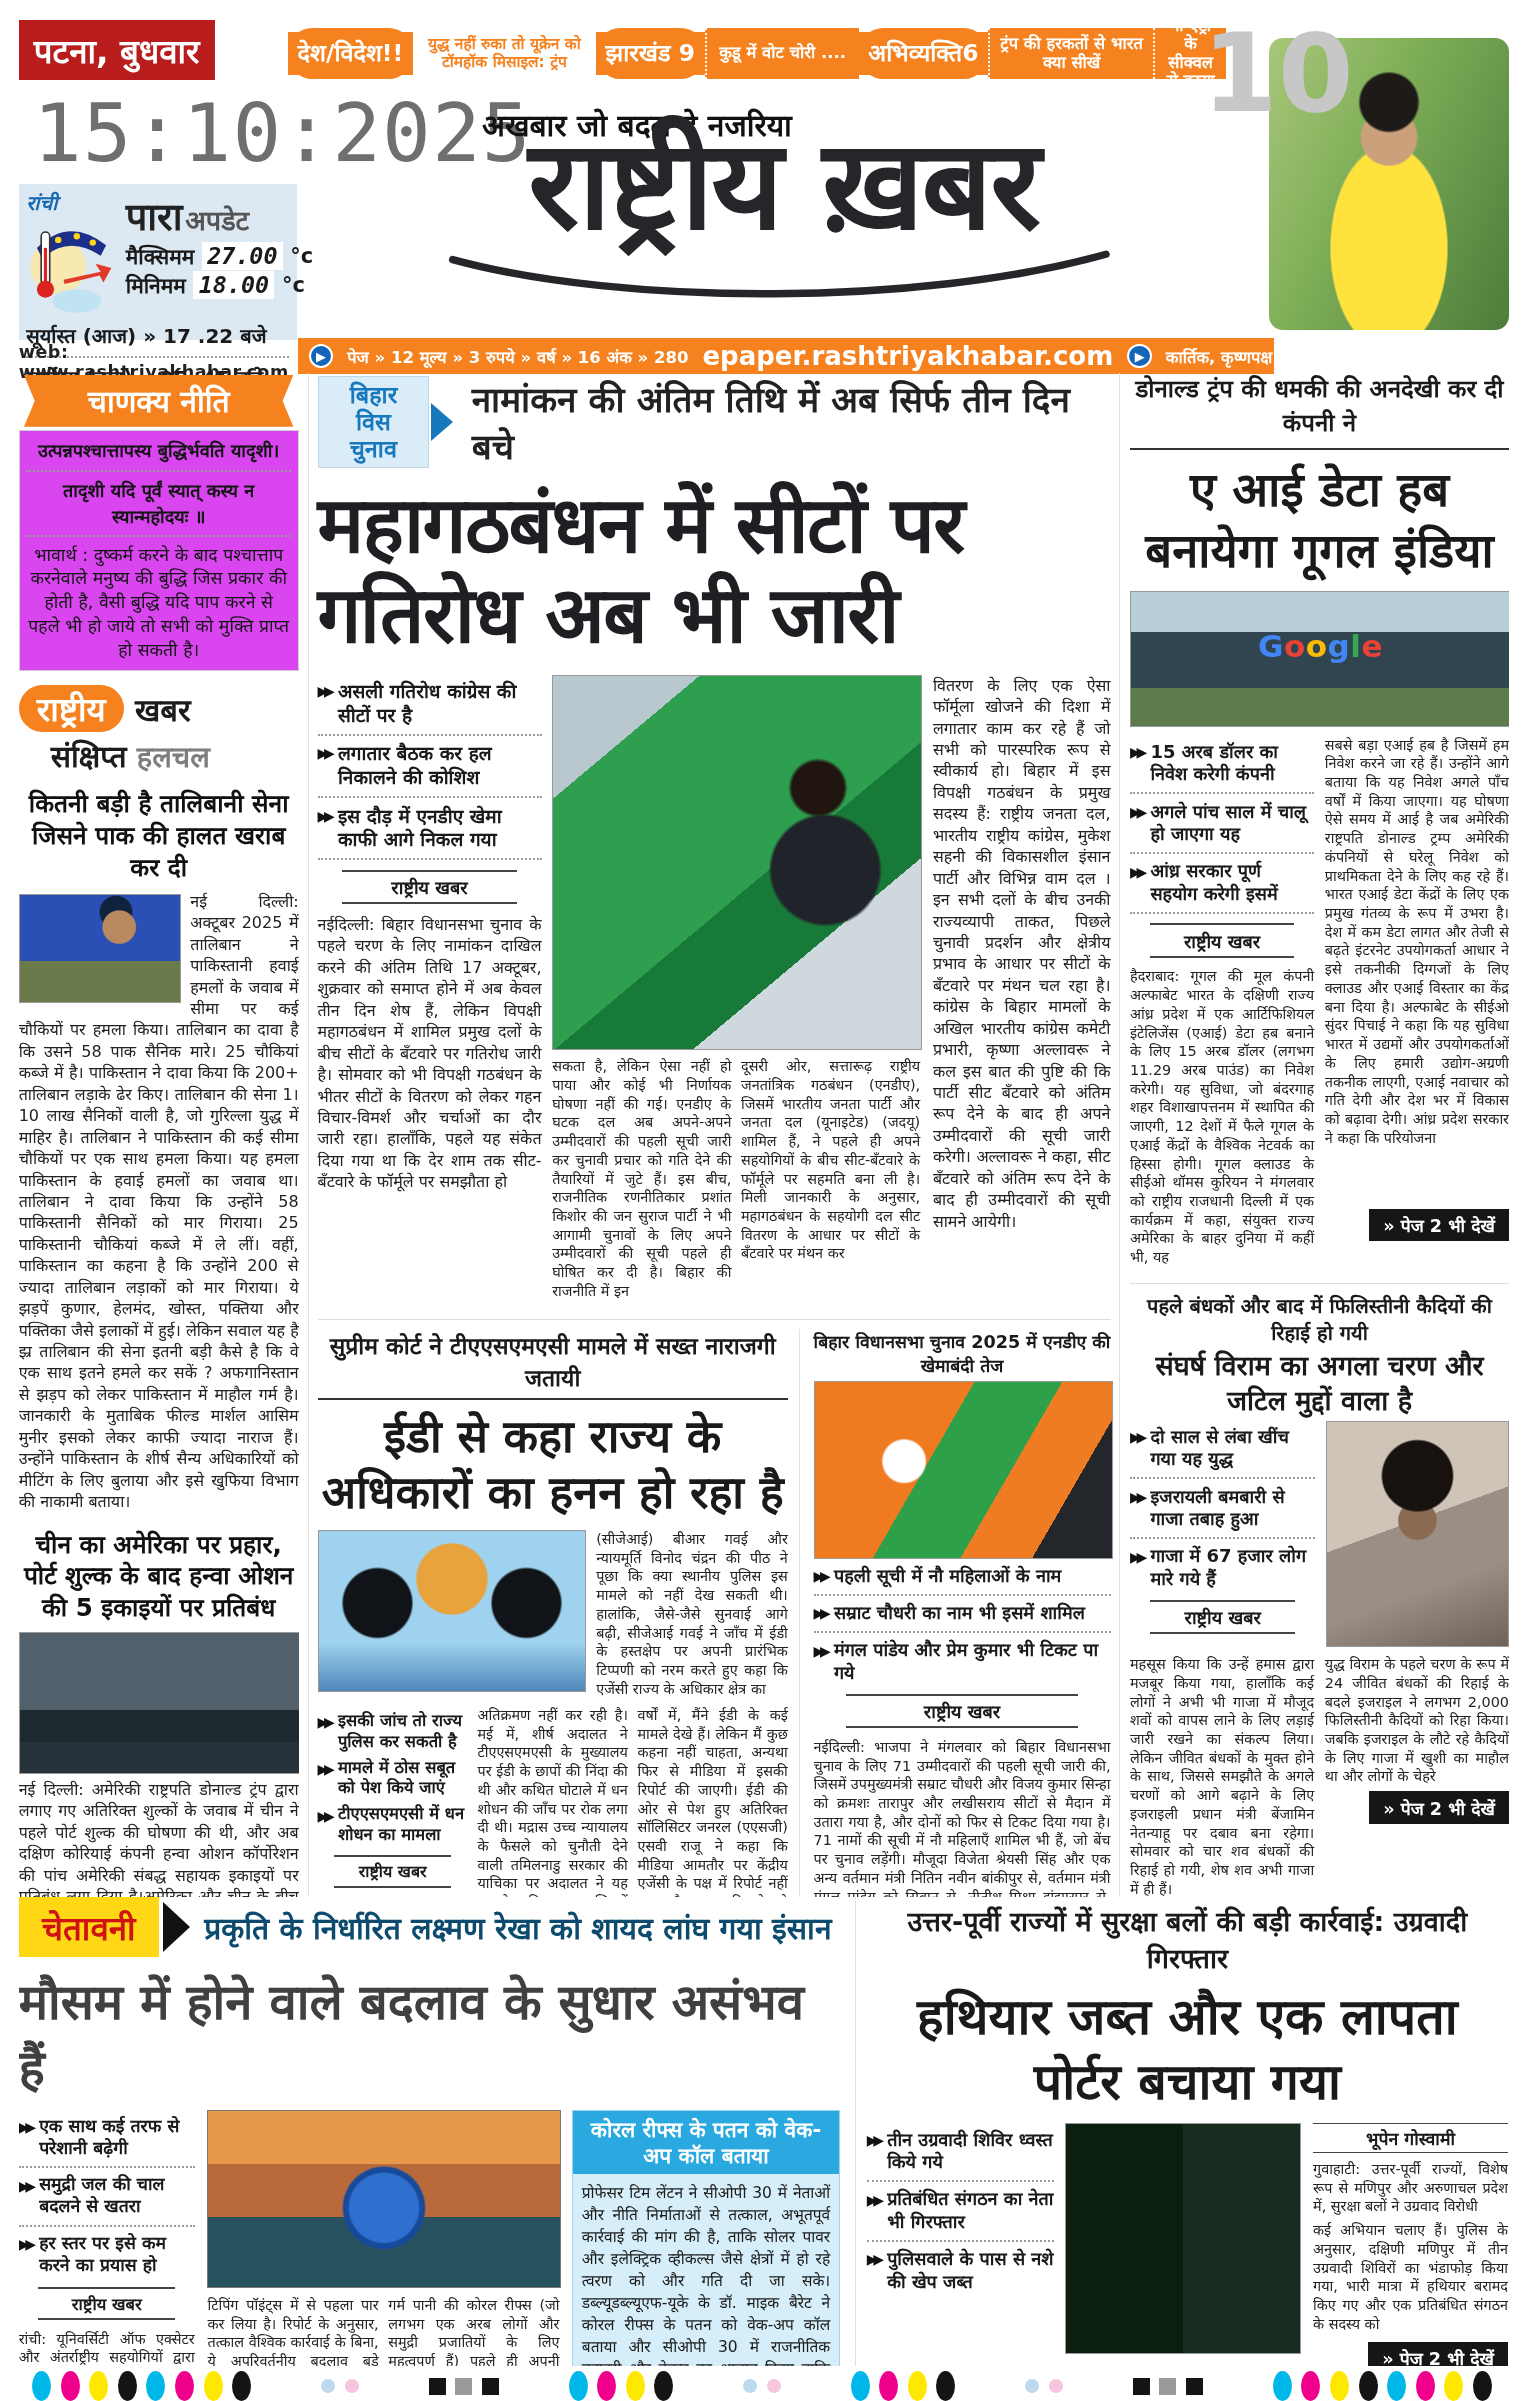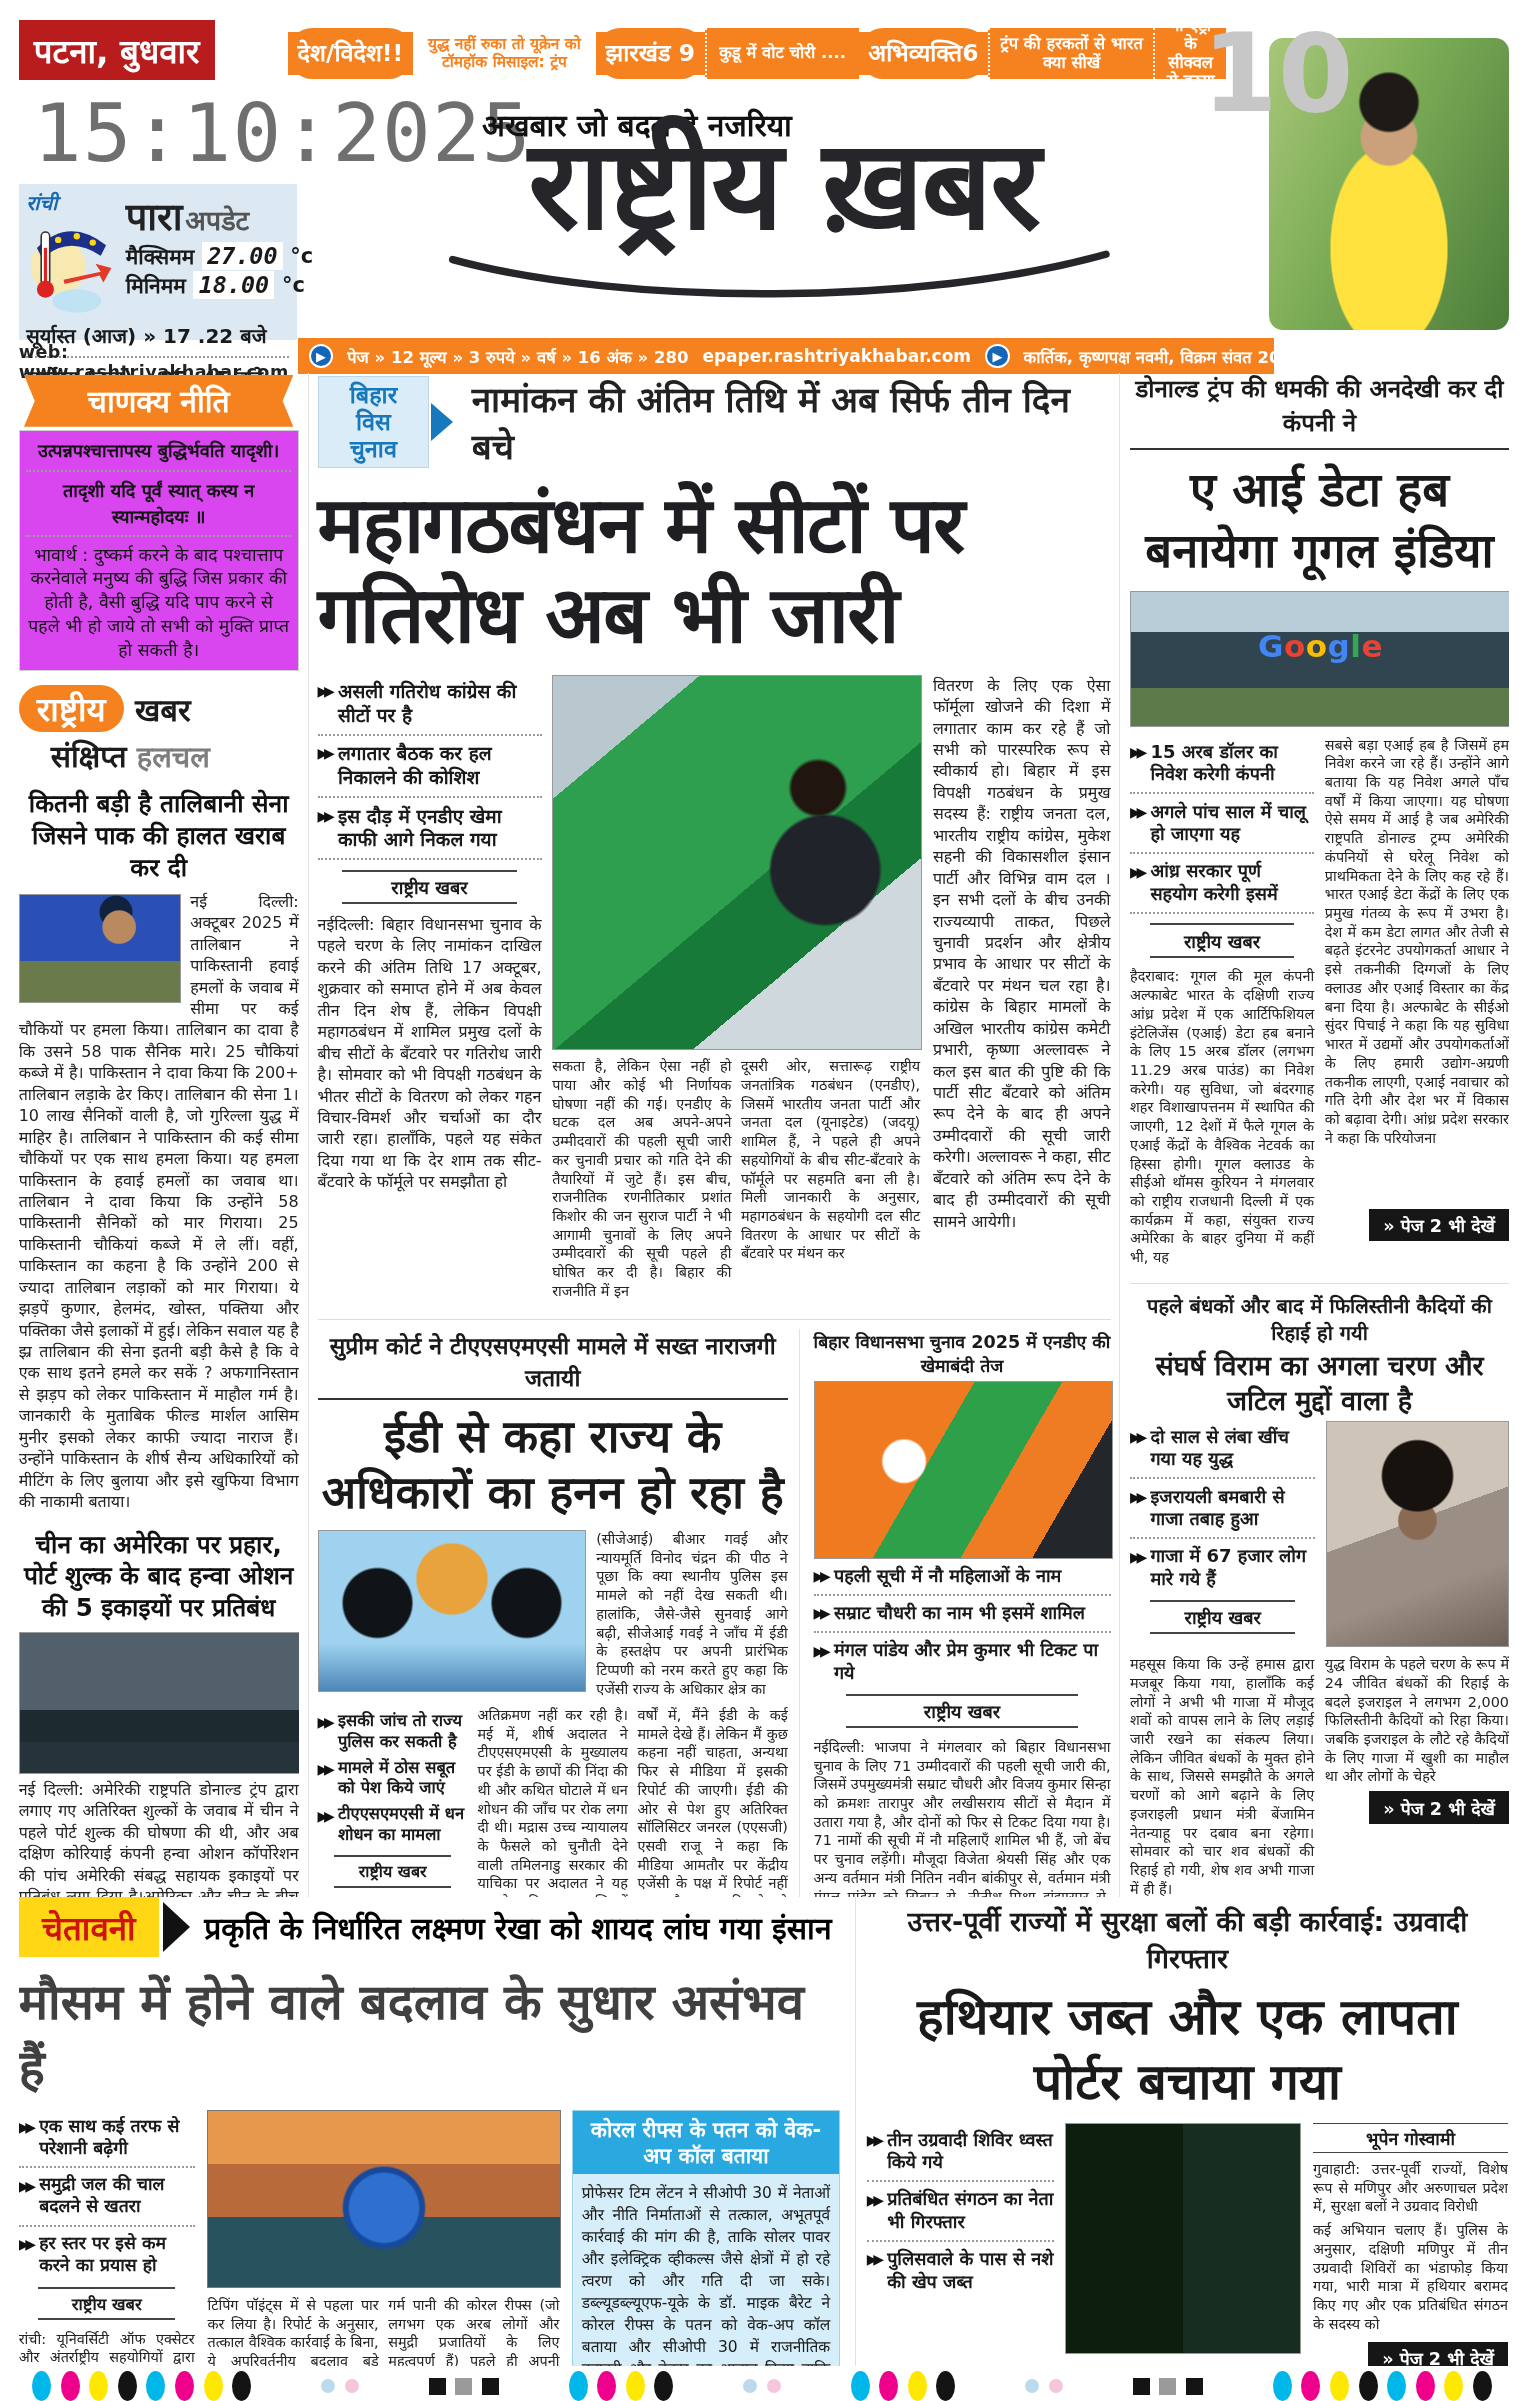--- a/index.html
+++ b/index.html
@@ -44,21 +44,21 @@
   .wx-val{font-family:"DejaVu Sans Mono",monospace;font-style:italic;background:#fff;padding:0 5.3px;font-size:23.4px;font-weight:700;}
   .wx-sun{font-size:20px;font-weight:800;margin-top:3.2px;}
   .webline{left:18.7px;top:342px;width:280px;font-size:17.6px;font-weight:800;letter-spacing:0.5px;color:#222;}
   .tagline{left:482px;top:104px;width:480px;font-size:30px;font-weight:800;color:#111;}
   .mtitle{left:437px;top:120px;width:693px;font-size:124px;font-weight:800;color:#26262a;line-height:1.05;letter-spacing:-2.1px;}
   .msub{left:762px;top:271px;width:362px;font-size:55px;font-weight:800;color:#1b1b1e;text-align:right;}
   .swash{left:442px;top:250px;width:672px;height:48px;}
   .infobar{left:298px;top:338px;width:976px;height:36px;background:#f5821f;color:#fff;display:flex;
            align-items:center;gap:14px;padding:0 10.7px;box-sizing:border-box;}
   .infobar .l{font-size:16.5px;font-weight:800;white-space:nowrap;}
-  .infobar .c{font-size:17px;font-weight:800;flex:1;text-align:left;white-space:nowrap;}
+  .infobar .c{font-size:26px;font-weight:800;flex:1;text-align:left;white-space:nowrap;}
   .infobar .r{font-size:16.5px;font-weight:800;white-space:nowrap;}
   .bluedot{width:24.5px;height:24.5px;border-radius:50%;background:#1565b8;color:#fff;display:inline-flex;
            align-items:center;justify-content:center;font-size:12.8px;flex:0 0 auto;border:2.1px solid #fff;box-sizing:border-box;}
   
   .colL{left:18.7px;top:373px;width:280px;height:1524px;overflow:hidden;}
   .colM{left:308px;top:373px;width:812px;height:1524px;overflow:hidden;border-left:1.1px solid #e2e2e2;
         border-right:1.1px solid #e2e2e2;padding:0 8.5px;box-sizing:border-box;}
   .colR{left:1130px;top:373px;width:379px;height:1524px;overflow:hidden;}
   .chanakya-rib{background:#f5821f;color:#fff;font-size:30px;font-weight:800;text-align:center;
       padding:5.3px 0;clip-path:polygon(0 0,100% 0,96% 50%,100% 100%,0 100%,4% 50%);margin:2.1px 5.3px 0 5.3px;}
@@ -128,21 +128,21 @@
   .zrow .zl{flex:1;}
   .gazaman{width:181px;height:224px;flex:0 0 auto;border:1.1px solid #999;
      background:radial-gradient(circle at 50% 24%,#17120e 0 18%,transparent 19%),
      radial-gradient(circle at 50% 44%,#8a6a52 0 12%,transparent 13%),
      linear-gradient(160deg,#cfc4b8 0 45%,#9b8f85 45% 70%,#6e6258 100%);}
   .botL{left:18.7px;top:1897px;width:821px;height:469px;overflow:hidden;}
   .botR{left:855px;top:1897px;width:653px;height:469px;overflow:hidden;border-left:1.1px solid #e2e2e2;padding-left:10.7px;box-sizing:border-box;}
   .warnrow{display:flex;align-items:center;gap:4.3px;}
   .warnbadge{background:#ffd714;color:#cf1212;font-size:33px;font-weight:800;padding:7.5px 23.4px;}
   .warnarr{width:0;height:0;border-top:25.6px solid transparent;border-bottom:25.6px solid transparent;border-left:27px solid #111;}
-  .warnkick{font-size:30px;font-weight:800;margin-left:9.6px;color:#000000;}
+  .warnkick{font-size:30px;font-weight:800;margin-left:9.6px;color:#0c4a6e;}
   .wxhead{font-size:49px;font-weight:800;margin:9.6px 0 11.7px 0;color:#404040;}
   .wxrow{display:flex;gap:12.8px;}
   .wxbul{width:176px;flex:0 0 auto;}
   .wxbul .bullet{font-size:17.6px;}
   .earthwrap{width:352px;flex:0 0 auto;}
   .earth{width:352px;height:176px;border:1.6px solid #777;
      background:radial-gradient(circle at 50% 55%,#2e6fd0 0 17%,#174a9b 18% 20%,transparent 21%),
      radial-gradient(circle at 47% 50%,#3fae62 0 6%,transparent 7%),
      linear-gradient(180deg,#e8984c 0 30%,#b96a3a 30% 60%,#27525e 60% 100%);}
   .earthcols{display:flex;gap:9.6px;margin-top:7.5px;}

